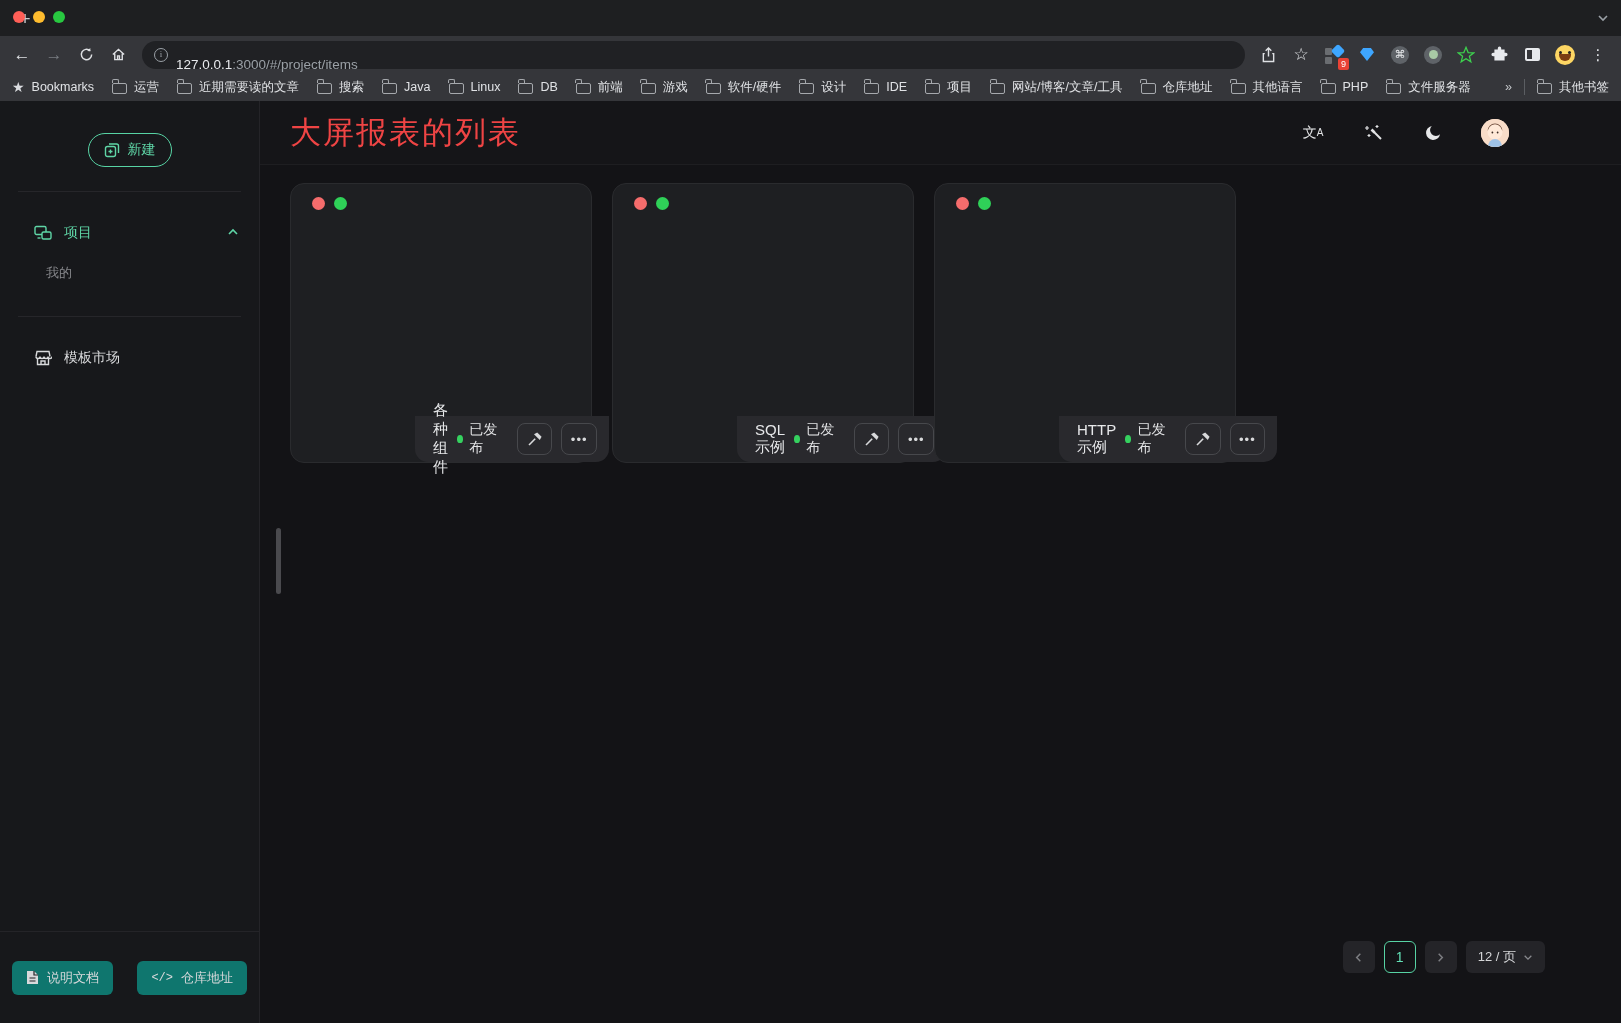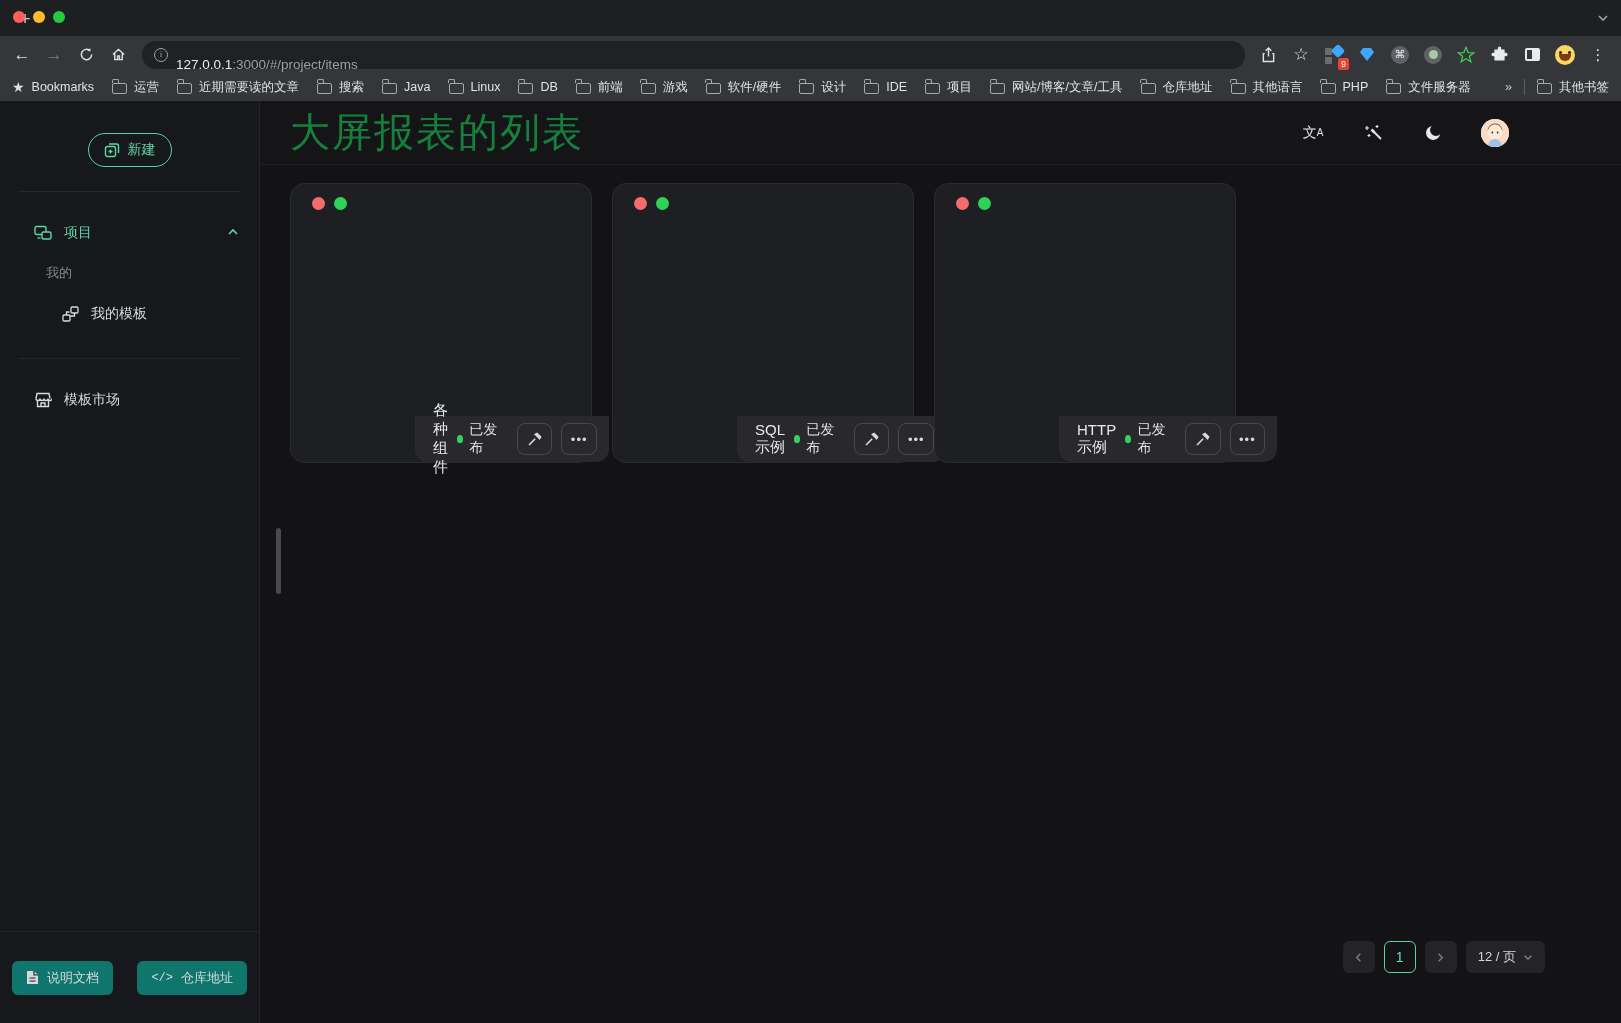--- a/index.html
+++ b/index.html
@@ -68,21 +68,21 @@
   .sitem.sel { background:rgba(99,226,183,.13); color:#63e2b7; }
   .sfooter { position:absolute; left:0; right:0; bottom:0; height:92px; border-top:1px solid #242428;
     display:flex; align-items:center; justify-content:space-between; padding:0 12px; }
   .fbtn { display:flex; align-items:center; gap:8px; height:34px; padding:0 14px; background:#0f766e;
     border:none; border-radius:6px; color:#d8d9db; font-size:13px; }
   .codeic { color:#d8d9db; font-size:12px; font-family:"Liberation Mono",monospace; }
 
   main { flex:1; position:relative; background:#131316; }
   .pagehead { height:64px; background:#151518; display:flex; align-items:center; padding:0 112px 0 30px;
     border-bottom:1px solid rgba(255,255,255,.04); }
-  .ptitle { color:#15803d; font-size:40px; letter-spacing:2px; }
+  .ptitle { color:#ef4444; font-size:31px; letter-spacing:2px; }
   .headicons { margin-left:auto; display:flex; align-items:center; gap:36px; }
   .hicon { width:24px; height:24px; display:flex; align-items:center; justify-content:center; color:#e3e4e6; }
   .transtxt { font-size:14px; color:#e3e4e6; }
   .transtxt small { font-size:10px; }
   .avatar { width:28px; height:28px; border-radius:50%; overflow:hidden; background:#f6d9c5; }
 
   .cards { display:flex; gap:20px; padding:18px 0 0 30px; }
   .card { width:302px; height:280px; background:#1e1f22; border:1px solid #2a2b2e; border-radius:14px;
     display:flex; }
   .cdots { display:flex; gap:9px; padding:13px 0 0 21px; }
@@ -296,28 +296,20 @@
       <span class="chev">
         <svg width="12" height="12" viewBox="0 0 12 12">
             <path d="M2 8 L6 4 L10 8" fill="none" stroke="#5fd6a7" stroke-width="1.6"></path>
           </svg>
       </span>
     </div>
 
     <div class="slabel">我的</div>
 
 
-    <div class="sitem">
-      <svg width="17" height="16" viewBox="0 0 17 16">
-        <rect x="9" y="1" width="7" height="6" rx="1.2" fill="none" stroke="#d8d9db" stroke-width="1.3"></rect>
-        <rect x="1" y="9" width="7" height="6" rx="1.2" fill="none" stroke="#d8d9db" stroke-width="1.3"></rect>
-        <path d="M12.5 7 v3 h-5 M4.5 9 v-3 h3" fill="none" stroke="#d8d9db" stroke-width="1.3"></path>
-      </svg>
-      <span>我的模板</span>
-    </div>
 
     <div class="sdiv"></div>
 
     <div class="srow">
       <svg width="18" height="16" viewBox="0 0 18 16">
         <path d="M2 6.5 L3 1.5 H15 L16 6.5" fill="none" stroke="#d8d9db" stroke-width="1.4"></path>
         <path d="M2 6.5 a2 2 0 0 0 4 0 a2 2 0 0 0 4 0 a2 2 0 0 0 4 0 a2 2 0 0 0 4 0" fill="none" stroke="#d8d9db" stroke-width="1.4"></path>
         <path d="M3.5 9 V14.5 H14.5 V9 M7 14.5 V11 h4 v3.5" fill="none" stroke="#d8d9db" stroke-width="1.4"></path>
       </svg>
       <span>模板市场</span>

